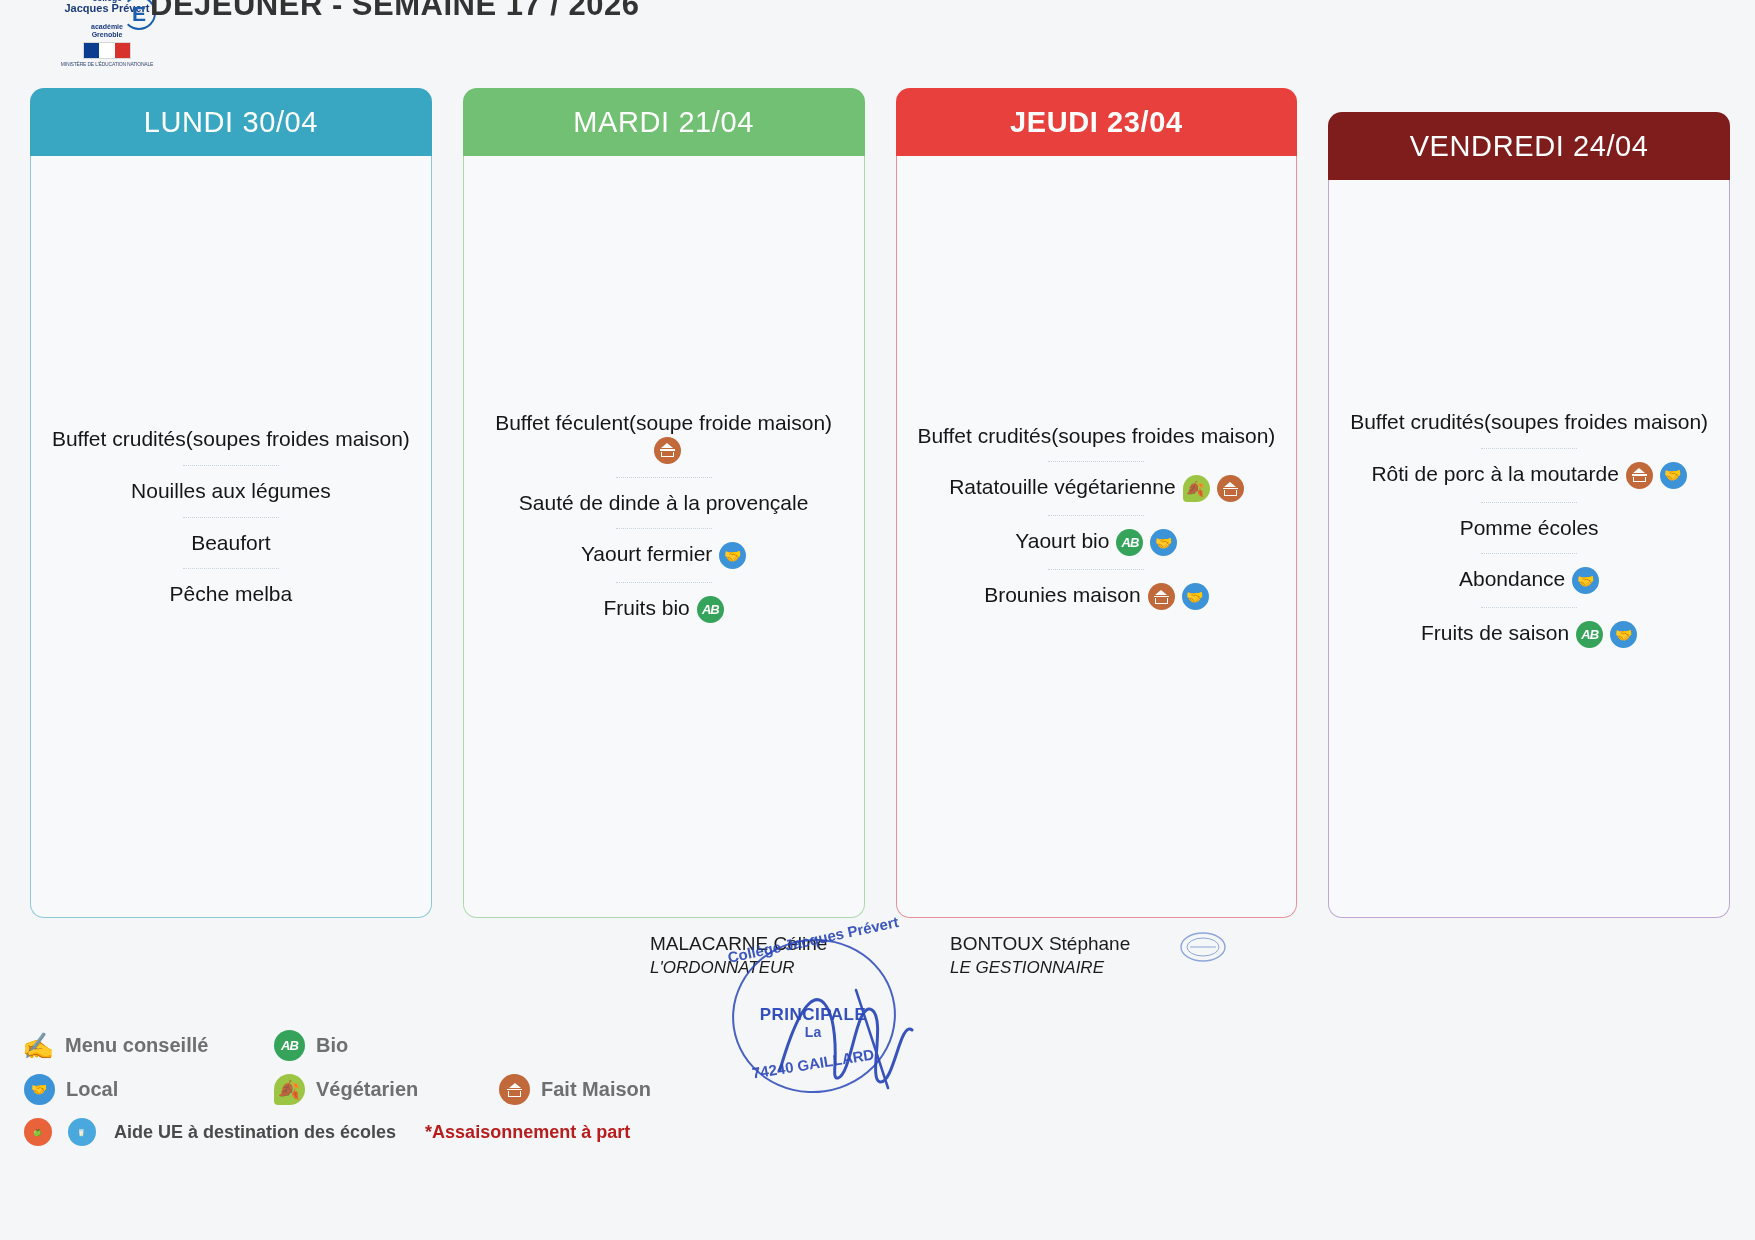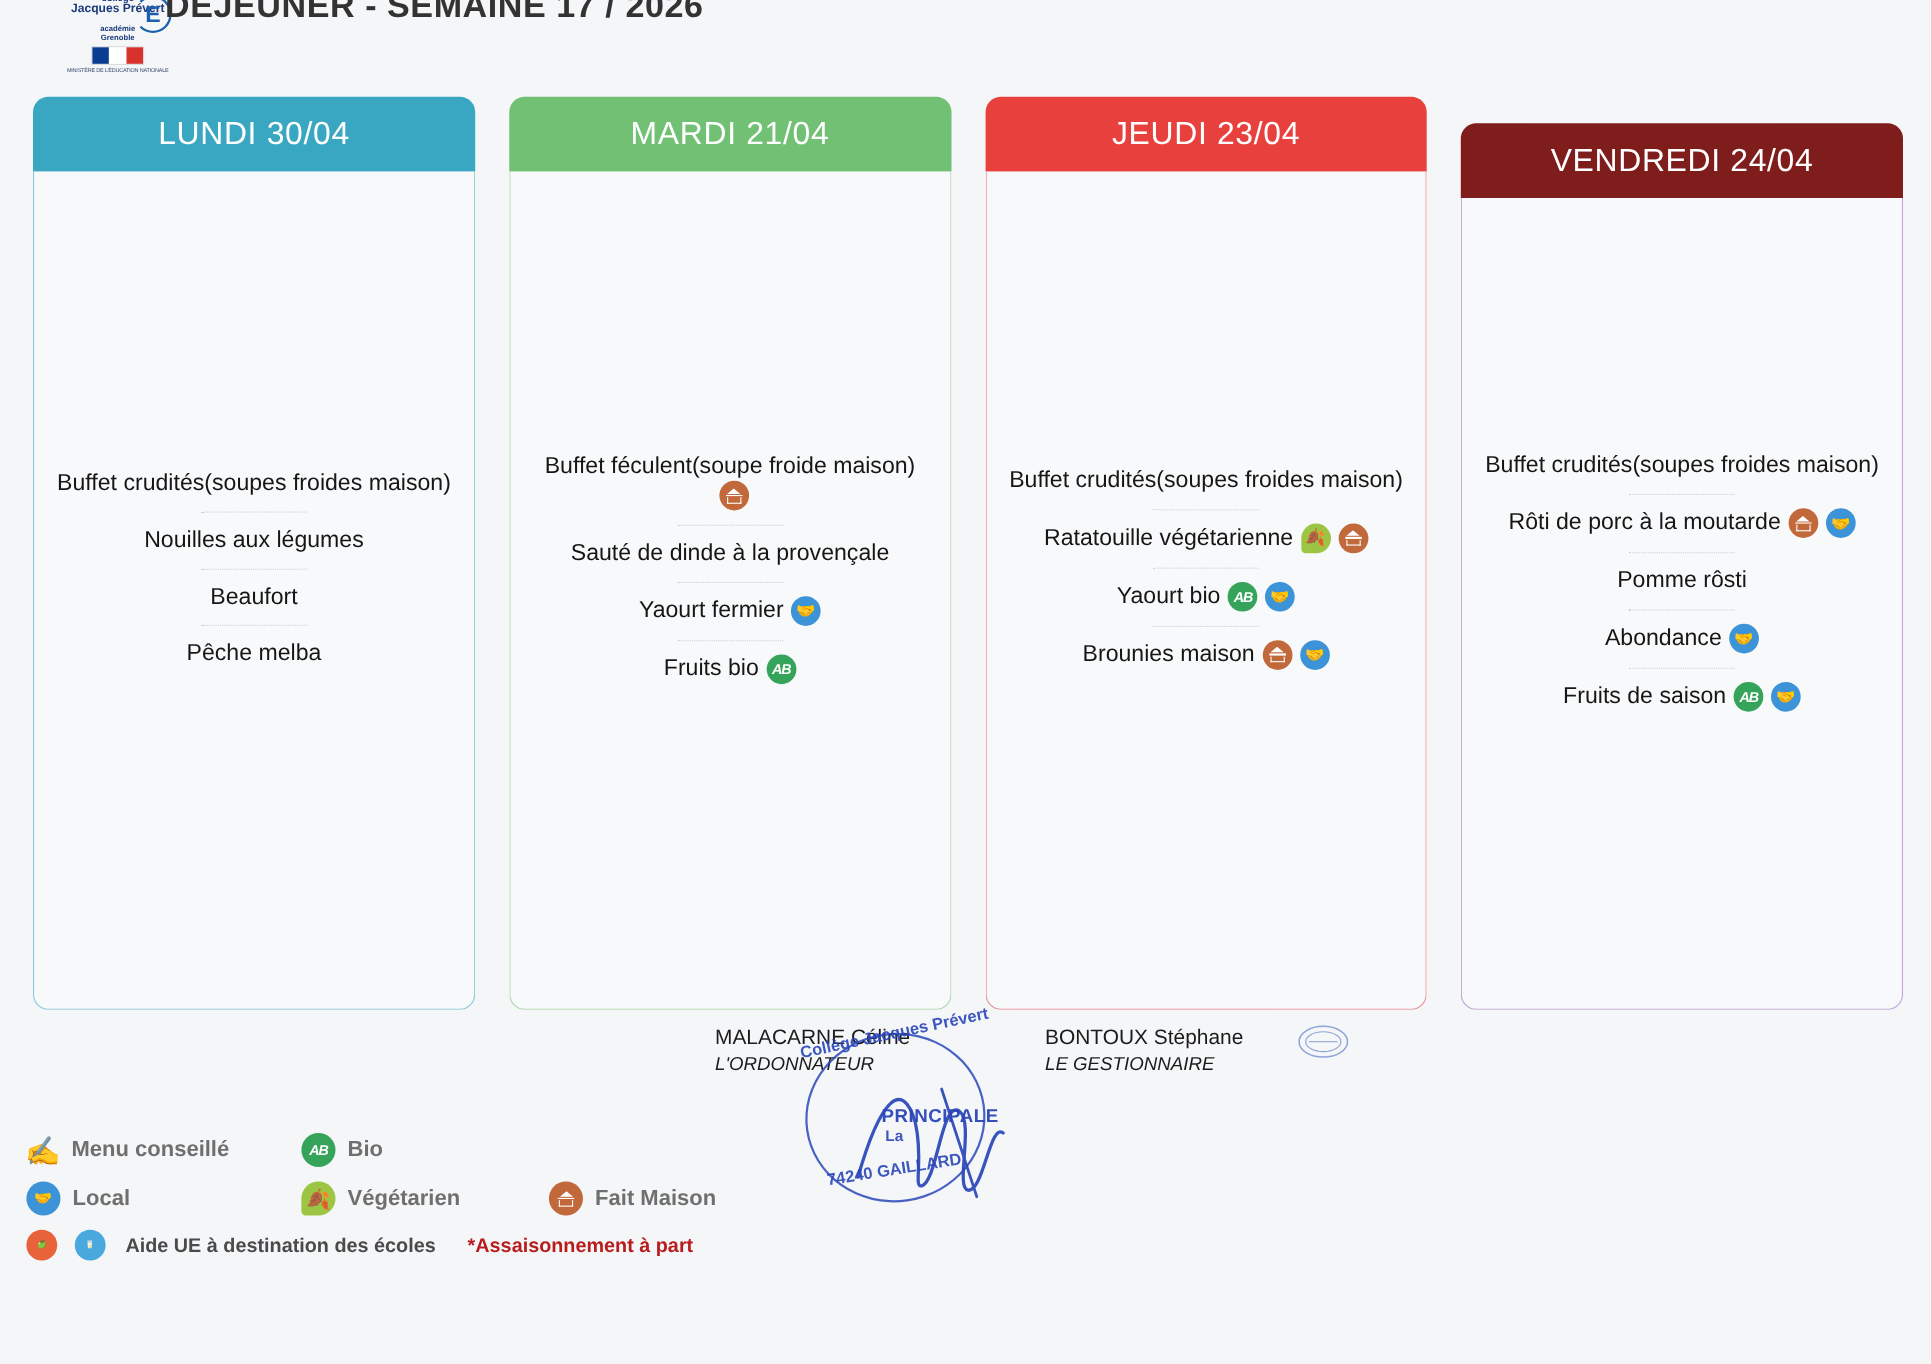--- a/index.html
+++ b/index.html
@@ -129,21 +129,21 @@
   .stamp .arc{
     position:absolute;left:0;top:6px;width:190px;font-size:15px;font-weight:bold;
     font-family:"Liberation Sans",sans-serif;transform:rotate(-12deg);
     text-align:center;white-space:nowrap;opacity:.9;
   }
   .stamp .mid{
     position:absolute;left:0;top:62px;width:190px;text-align:center;
     font-size:14px;font-weight:bold;opacity:.9;margin-top:37px;
   }
   .stamp .principale{
-    position:absolute;left:0;top:80px;width:190px;text-align:right;
+    position:absolute;left:0;top:80px;width:190px;text-align:center;
     font-size:17px;font-weight:bold;letter-spacing:.5px;opacity:.95;
   }
   .stamp .town{
     position:absolute;left:0;top:130px;width:190px;text-align:center;
     font-size:15px;font-weight:bold;transform:rotate(-9deg);opacity:.9;
   }
   .scribble{
     position:absolute;left:760px;top:960px;width:180px;height:140px;opacity:.92;
   }
   .minor-stamp{
@@ -199,21 +199,21 @@
           <div class="dish"><span class="lbl">Sauté de dinde à la provençale</span></div>
           <div class="dish"><span class="lbl">Yaourt fermier</span><span class="badges">
               <span class="ic ic-local">🤝</span>
             </span></div>
           <div class="dish"><span class="lbl">Fruits bio</span><span class="badges">
               <span class="ic ic-bio">AB</span>
             </span></div>
         </div>
       </div>
       <div class="col">
-        <div class="col-head" style="background: rgb(232, 64, 60);">JEUDI 23/04</div>
+        <div class="col-head" style="background: rgb(232, 64, 60); font-weight: bold;">JEUDI 23/04</div>
         <div class="col-body" style="border-color: rgb(232, 145, 154);">
           <div class="dish"><span class="lbl">Buffet crudités(soupes froides maison)</span></div>
           <div class="dish"><span class="lbl">Ratatouille végétarienne</span><span class="badges">
               <span class="ic ic-vege">🍂</span>
               <span class="ic ic-maison">
                 <span class="pot">
                   <span class="lid"></span>
                   <span class="bar"></span>
                   <span class="base"></span>
                 </span>
@@ -242,21 +242,21 @@
           <div class="dish"><span class="lbl">Rôti de porc à la moutarde</span><span class="badges">
               <span class="ic ic-maison">
                 <span class="pot">
                   <span class="lid"></span>
                   <span class="bar"></span>
                   <span class="base"></span>
                 </span>
               </span>
               <span class="ic ic-local">🤝</span>
             </span></div>
-          <div class="dish"><span class="lbl">Pomme rôsti</span></div>
+          <div class="dish"><span class="lbl">Pomme écoles</span></div>
           <div class="dish"><span class="lbl">Abondance</span><span class="badges">
               <span class="ic ic-local">🤝</span>
             </span></div>
           <div class="dish"><span class="lbl">Fruits de saison</span><span class="badges">
               <span class="ic ic-bio">AB</span>
               <span class="ic ic-local">🤝</span>
             </span></div>
         </div>
       </div>
     </div>

